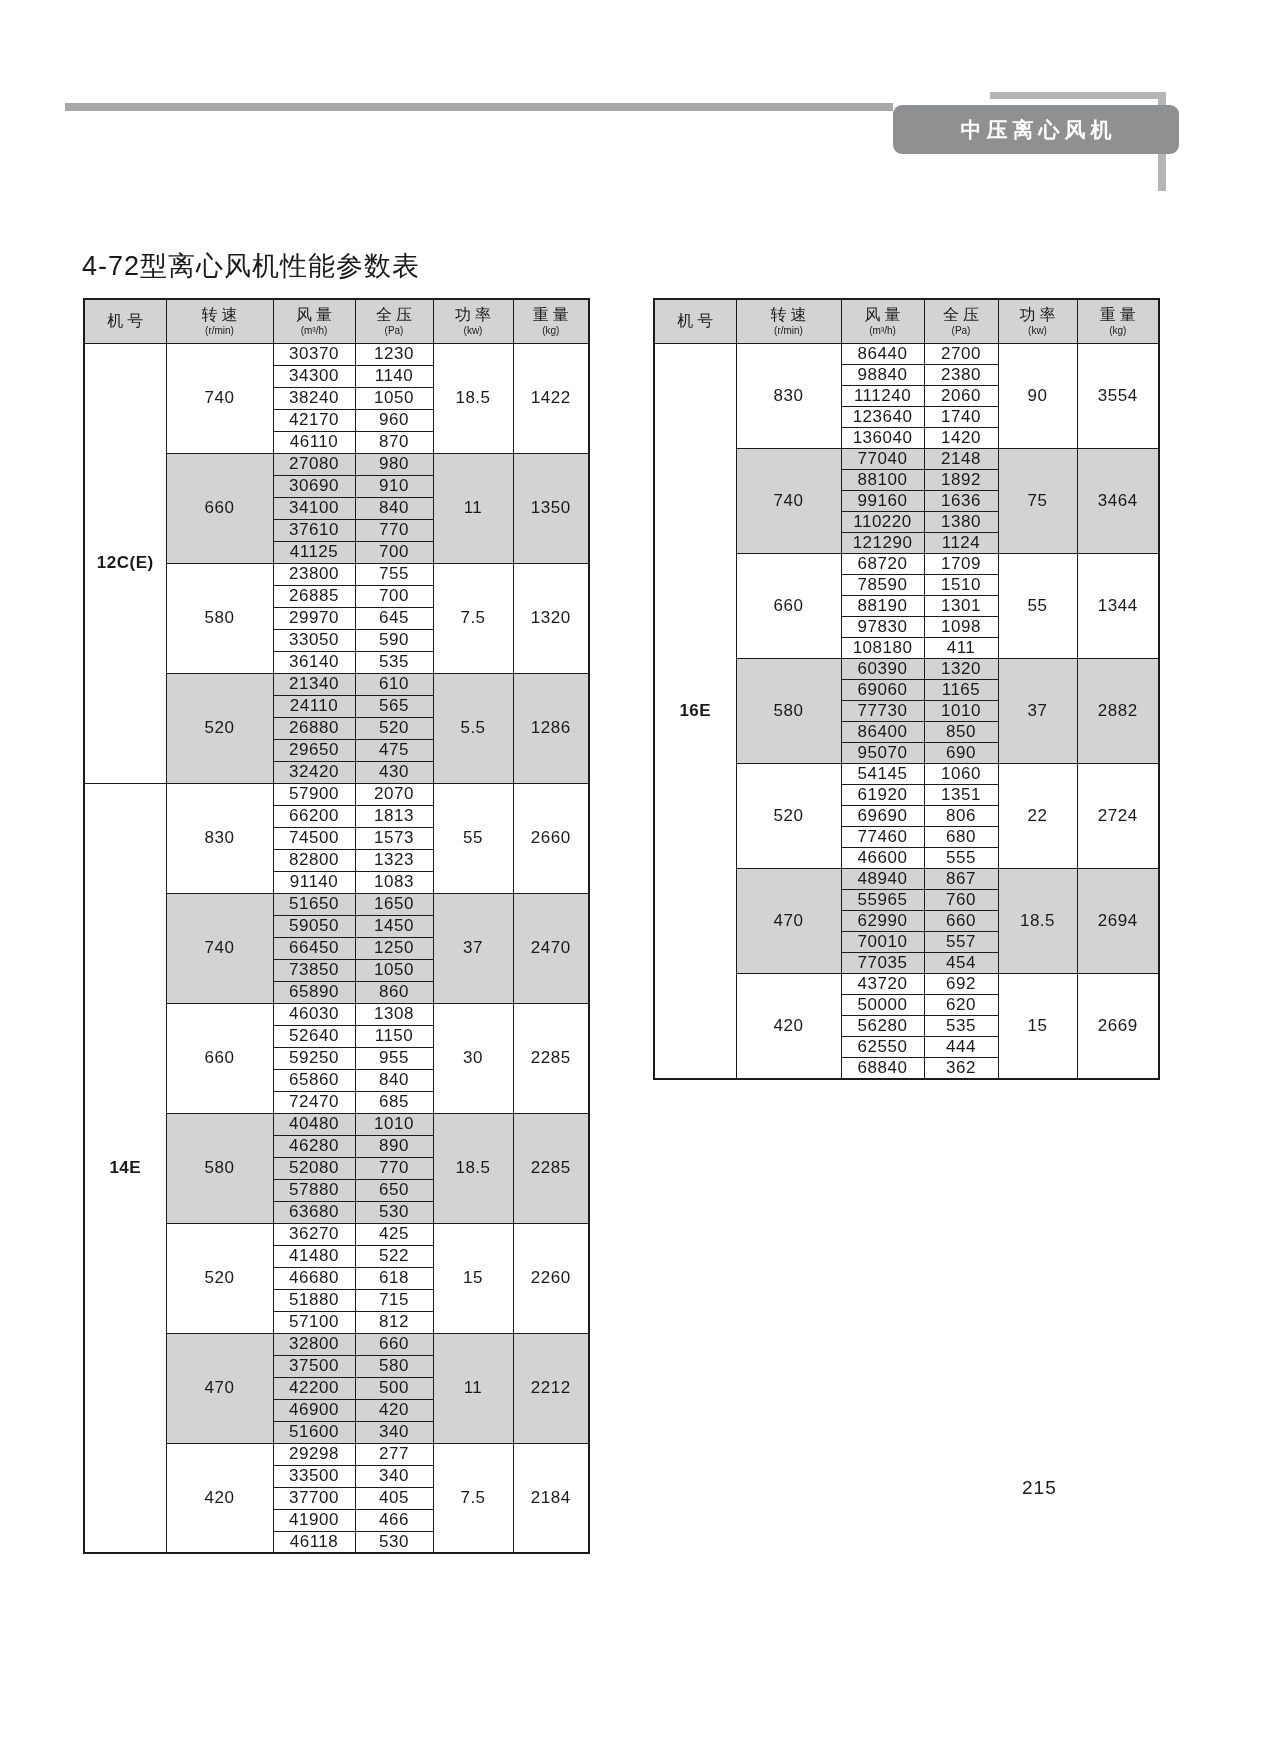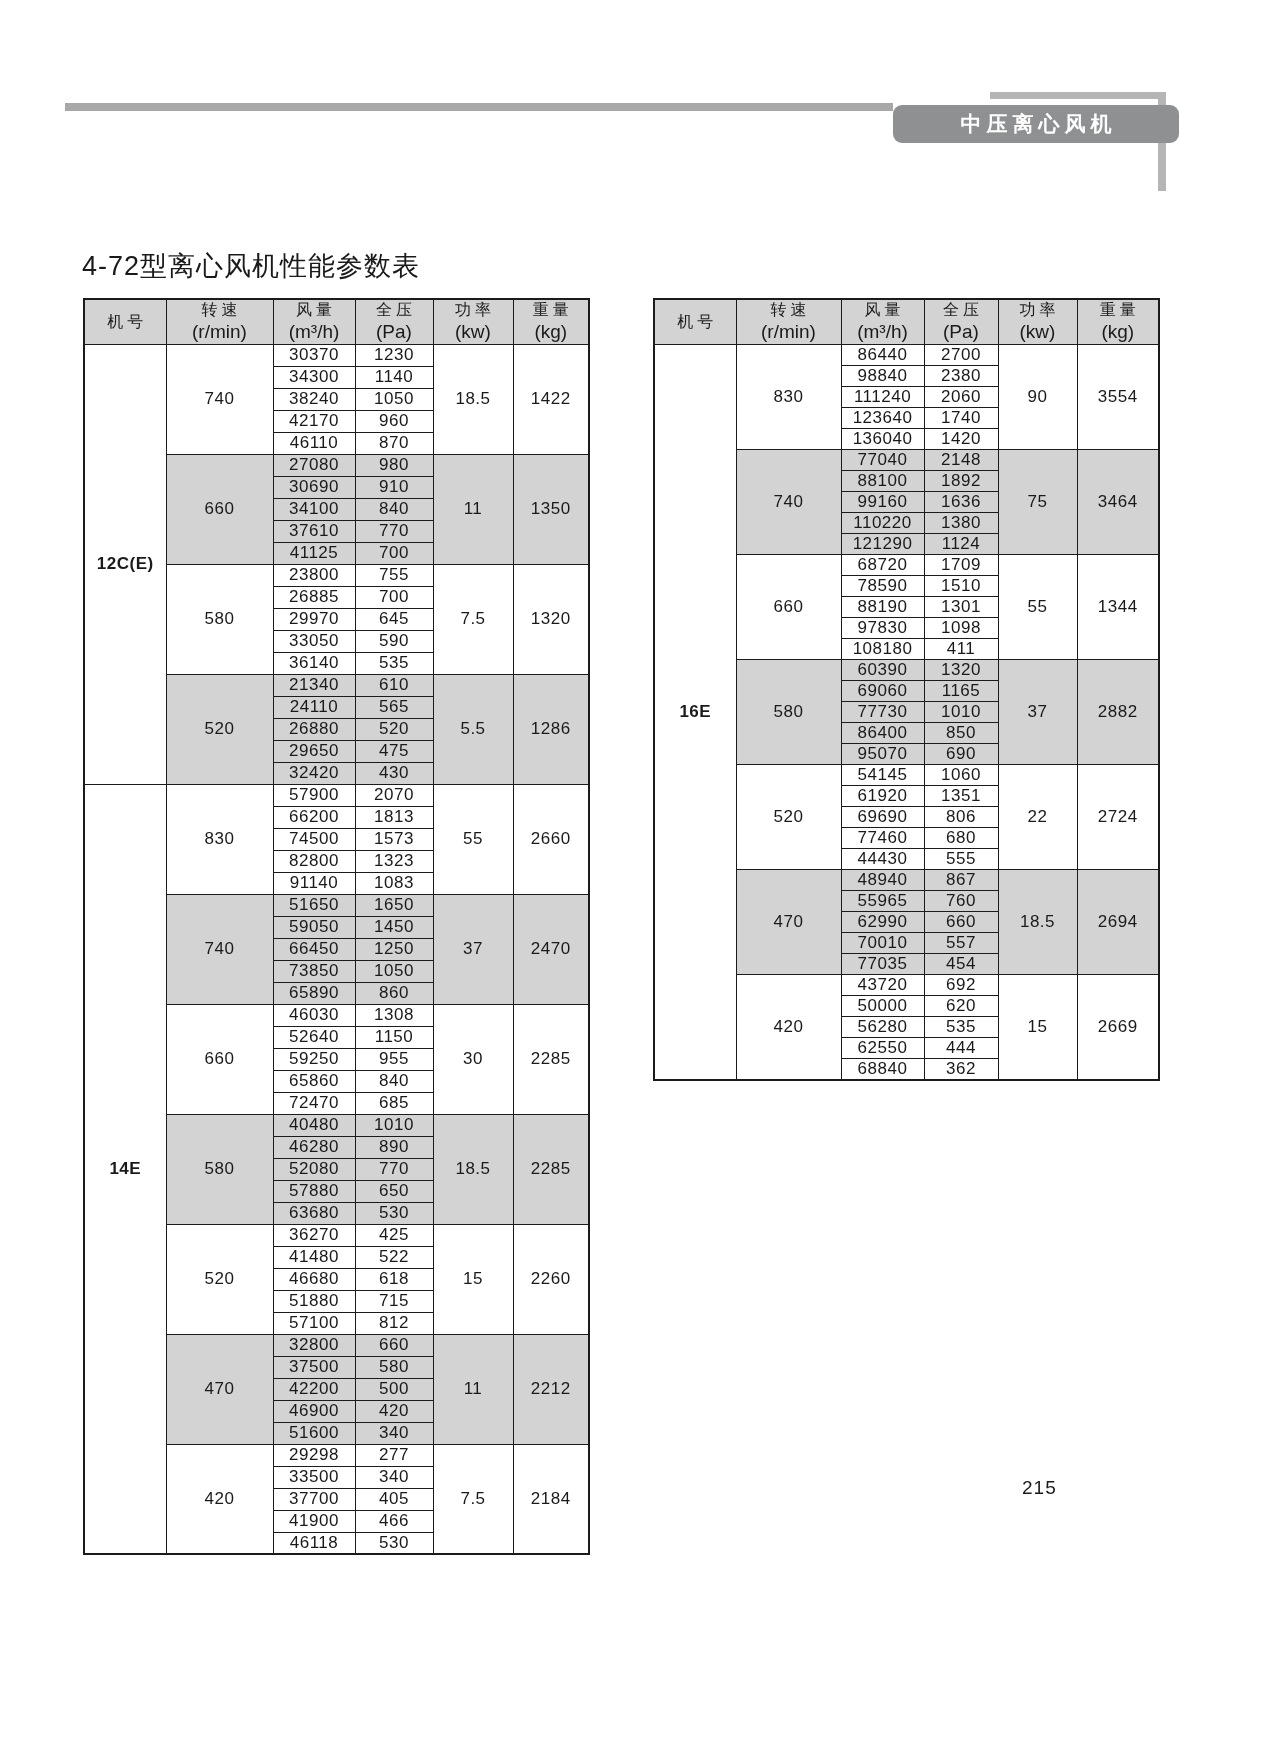--- a/index.html
+++ b/index.html
@@ -7,35 +7,35 @@
   .page {
     position:relative; width:1276px; height:1754px; background:#fff;
     font-family:"Liberation Sans","DejaVu Sans",sans-serif; color:#1a1a1a;
     overflow:hidden;
   }
   
   .banner-bar   { position:absolute; left:65px;  top:103px; width:828px; height:8px;  background:var(--bar-gray,#a8a8a8); }
   .corner-h     { position:absolute; left:990px; top:92px;  width:176px; height:7px;  background:var(--line-gray,#b5b5b5); }
   .corner-v     { position:absolute; left:1158px;top:92px;  width:8px;   height:99px; background:var(--line-gray,#b5b5b5); }
   .badge {
-    position:absolute; left:893px; top:105px; width:286px; height:38px;
+    position:absolute; left:893px; top:105px; width:286px; height:49px;
     background:var(--badge-gray,#8e9092); border-radius:9px;
     display:flex; align-items:center; justify-content:center;
   }
   .badge span { color:#fff; font-weight:bold; font-size:21px; letter-spacing:5px; text-indent:5px; }
   
   .title { position:absolute; left:82px; top:248px; font-size:27px; font-weight:normal; letter-spacing:1px; }
   
   table.fan { position:absolute; top:298px; border-collapse:collapse; table-layout:fixed; background:#fff; border:2.5px solid #1b1b1b;padding-left:28px; }
   #left-table  { left:83px;  }
   #right-table { left:653px; }
   .fan th, .fan td { border:1.5px solid #1b1b1b; text-align:center; vertical-align:middle; padding:0; }
   .fan th { background:var(--shade-gray,#d3d3d3); font-weight:normal; height:44px; font-size:16px; line-height:1.25; }
   .fan .hdr-name { letter-spacing:4px; text-indent:4px; }
-  .fan .hdr-unit { font-size:19px; }
+  .fan .hdr-unit { font-size:10px; }
   .fan td { font-size:17px; letter-spacing:0.5px; }
   #left-table  td { height:22px; }
   #right-table td { height:20px; }
   tr.shaded td { background:var(--shade-gray,#d3d3d3); }
   td.model-cell { background:#fff !important;font-weight:bold; }
   
   .page-num { position:absolute; left:1022px; top:1477px; font-size:19px; letter-spacing:1px; }
 </style>
 </head>
 <body>
@@ -488,21 +488,21 @@
         </tr>
         <tr>
           <td>69690</td>
           <td>806</td>
         </tr>
         <tr>
           <td>77460</td>
           <td>680</td>
         </tr>
         <tr>
-          <td>44430</td>
+          <td>46600</td>
           <td>555</td>
         </tr>
         <tr class="shaded">
           <td rowspan="5">470</td>
           <td>48940</td>
           <td>867</td>
           <td rowspan="5">18.5</td>
           <td rowspan="5">2694</td>
         </tr>
         <tr class="shaded">

